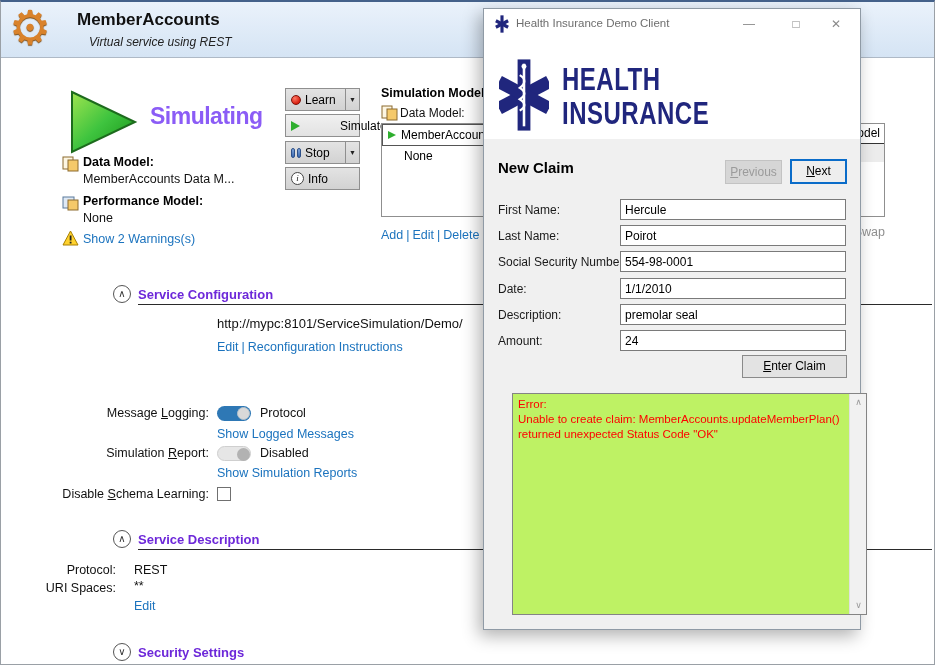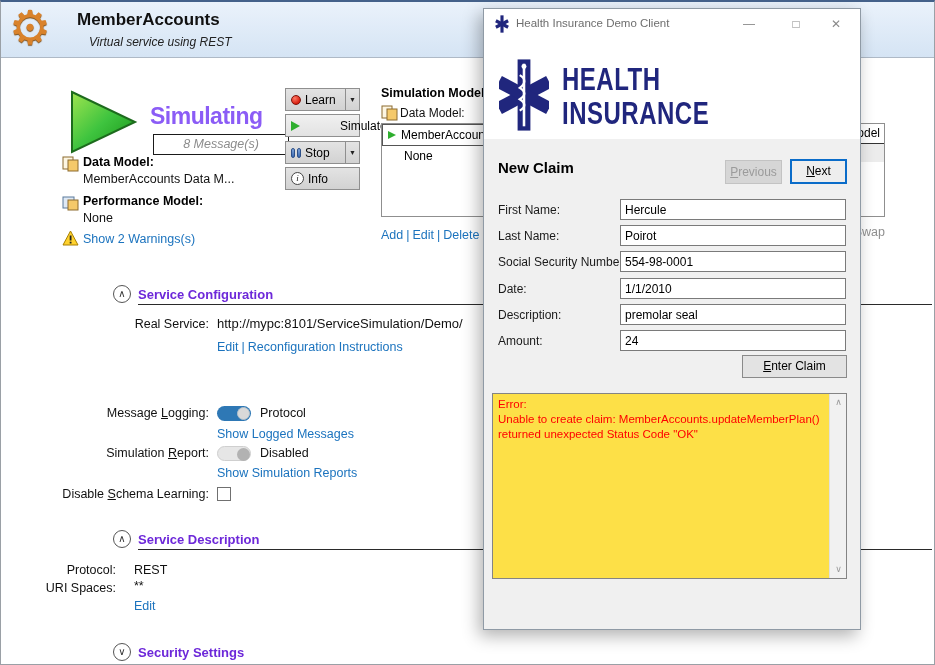--- a/index.html
+++ b/index.html
@@ -84,21 +84,21 @@
   .cbtn{ position:absolute; font-size:12px; text-align:center; cursor:pointer; }
   .cbtn.prev{ left:241px; top:151px; width:57px; height:24px; background:#d6d6d6; border:1px solid #c3c3c3;
               color:#9b9b9b; line-height:22px; }
   .cbtn.next{ left:306px; top:150px; width:57px; height:25px; background:#eeeeee; border:2px solid #0a6cc9;
               color:#000; line-height:21px; }
   .frm-lbl{ position:absolute; left:14px; font-size:12px; color:#1a1a1a; white-space:nowrap; }
   .frm-inp{ position:absolute; left:136px; width:226px; height:21px; background:#fff; border:1px solid #7a7a7a;
             font-family:"Liberation Sans",sans-serif; font-size:12px; color:#000; padding:0 4px; }
   .cbtn.enter{ left:258px; top:346px; width:105px; height:23px; background:#e3e3e3; border:1px solid #8a8a8a;
                color:#000; line-height:21px; }
-  .err-box{ position:absolute; left:8px; top:384px; width:355px; height:186px; background:#fde047;
+  .err-box{ position:absolute; left:28px; top:384px; width:355px; height:222px; background:#bef264;
             border:1px solid #848484; overflow:hidden; cursor:text; }
   .err-txt{ position:absolute; left:0; top:0; right:17px; bottom:0; padding:3px 5px; color:#fe0000;
             font-size:11.5px; line-height:1.3; white-space:pre-line; }
   .err-sb{ position:absolute; right:0; top:0; bottom:0; width:17px; background:#f1f1f1; border-left:1px solid #e0e0e0; }
   .sb-arrow{ position:absolute; left:0; width:17px; height:17px; text-align:center; color:#9a9a9a;
              font-size:9px; line-height:17px; cursor:pointer; }
 </style>
 </head>
 <body>
 
@@ -114,21 +114,20 @@
     <defs>
         <linearGradient id="pg" x1="0" y1="0" x2="1" y2="1">
       <stop offset="0" stop-color="#9fe44f"></stop>
           <stop offset="0.5" stop-color="#3fc43f"></stop>
           <stop offset="1" stop-color="#149014"></stop>
     </linearGradient>
       </defs>
     <polygon points="3,2 66,32 3,62" fill="url(#pg)" stroke="#1d6b1d" stroke-width="2"></polygon>
   </svg>
   <div class="sim-state">Simulating</div>
-  <div class="msg-box">8 Message(s)</div>
 
   <svg class="mini-ic" style="left:61px;top:154px;" viewBox="0 0 17 16">
     <rect x="1" y="1" width="10" height="12" fill="#fdf6e3" stroke="#8c6b2f"></rect>
     <rect x="6" y="4" width="10" height="11" fill="#f5c96a" stroke="#8c6b2f"></rect>
   </svg>
   <div class="blk-lbl" style="left:82px;top:153px;">Data Model:</div>
   <div class="blk-val" style="left:82px;top:170px;">MemberAccounts Data M...</div>
 
   <svg class="mini-ic" style="left:61px;top:193px;" viewBox="0 0 17 16">
     <rect x="1" y="2" width="11" height="11" fill="#dfe9f5" stroke="#5a7a9c"></rect>
@@ -191,21 +190,20 @@
   <div class="lbox" style="left:660px;top:121px;width:224px;height:94px;">
     <div class="perf-head">Performance Model</div>
     <div class="perf-selrow"></div>
   </div>
   <div class="swap-link">Swap</div>
 
   <div class="sec-circle" style="left:112px;top:283px;">∧</div>
   <div class="sec-title" style="left:137px;top:285px;">Service Configuration</div>
   <div class="sec-line" style="left:137px;top:302px;width:794px;"></div>
 
-  <div class="cfg-label" style="top:315px;">Real Service:</div>
   <div class="cfg-val" style="left:216px;top:314px;">http://mypc:8101/ServiceSimulation/Demo/</div>
   <div class="links-row" style="left:216px;top:338px;">
     <a class="link">Edit</a><span class="sep">|</span><a class="link">Reconfiguration Instructions</a>
   </div>
 
   <div class="cfg-label" style="top:404px;">Message <u>L</u>ogging:</div>
   <div class="toggle on" style="left:216px;top:404px;">
       <span class="knob"></span>
     </div>
   <div class="cfg-val" style="left:259px;top:404px;font-size:12.5px;">Protocol</div>

